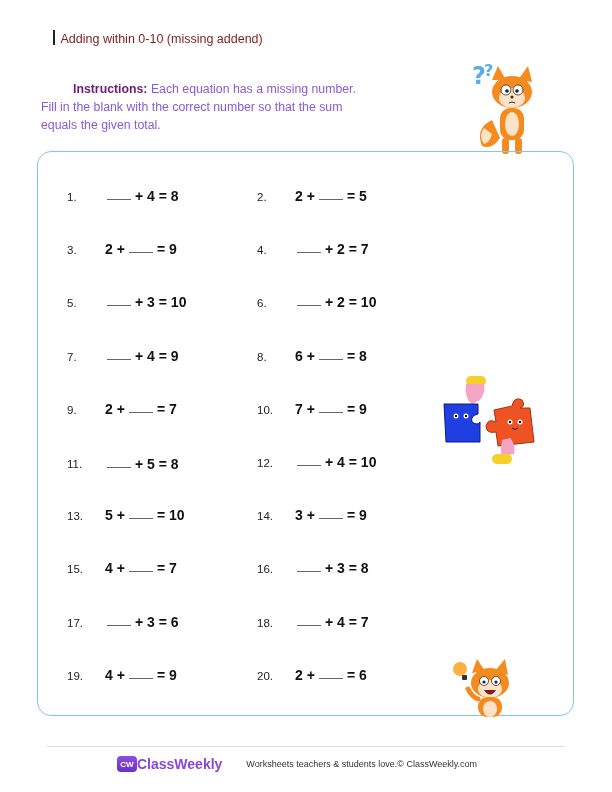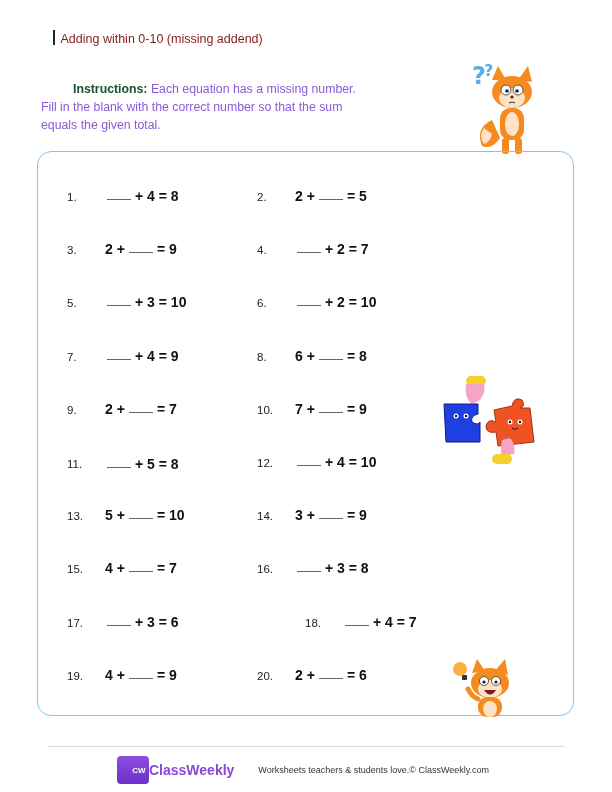--- a/index.html
+++ b/index.html
@@ -14,41 +14,41 @@
     display: flex; align-items: baseline; white-space: nowrap;
   }
   .title { font-size: 15px; font-weight: bold; color: #111; letter-spacing: 0.1px; }
   .sep { display: inline-block; width: 1.5px; height: 15px; background: #222; margin: 0 6px 0 8px; transform: translateY(2px); }
   .subtitle { font-size: 12.5px; color: #7f1d1d; }
 
   .instructions {
     position: absolute; left: 41px; top: 80px; width: 380px;
     font-size: 12.3px; line-height: 18px; color: #8a5ad8;
   }
-  .instructions b { font-weight: bold; color: #14532d; padding-left: 32px; }
+  .instructions b { font-weight: bold; color: #701a75; padding-left: 32px; }
 
   .box {
     position: absolute; left: 37px; top: 151px; width: 537px; height: 565px;
     border: 1.5px solid #7ec7f0; border-radius: 14px; box-sizing: border-box;
   }
 
   .problem { position: absolute; display: flex; align-items: baseline; height: 20px; }
   .num { font-size: 11.5px; color: #222; width: 38px; }
   .eq { font-size: 14px; font-weight: bold; color: #111; display: flex; align-items: baseline; white-space: pre; }
   .blank { display: inline-block; width: 24px; border-bottom: 1.5px solid #666; height: 1px; margin: 0 4px; transform: translateY(-1px); }
   .blank.first { margin-left: 2px; }
 
   .mascot { position: absolute; }
 
   .footer-line { position: absolute; left: 47px; top: 746px; width: 518px; height: 1px; background: #dcdcdc; }
   .footer { position: absolute; top: 756px; left: 117px; display: flex; align-items: center; white-space: nowrap; }
   .logo-box {
-    width: 20px; height: 28px; border-radius: 4px;
+    width: 20px; height: 16px; border-radius: 4px;
     background: linear-gradient(180deg, #8e4fe0 0%, #6c2fc8 100%);
-    color: #fff; font-size: 8px; font-weight: bold; display: flex; align-items: center; justify-content: center; padding-left: 12px;
+    color: #fff; font-size: 8px; font-weight: bold; display: flex; align-items: center; justify-content: center;
   }
   .logo-text { font-size: 14px; font-weight: bold; color: #8b45d9; }
   .tagline { font-size: 9px; color: #333; margin-left: 24px; }
   .copyright { font-size: 9px; color: #333; }
 </style>
 </head>
 <body>
 
 <div class="header">
   <span class="sep"></span>
@@ -146,21 +146,21 @@
       <span class="eq"><span>4</span><span> +</span><span class="blank"></span><span>= </span><span>7</span></span>
     </div>
     <div class="problem" style="left: 257px; top: 560.4px;">
       <span class="num">16.</span>
       <span class="eq"><span class="blank first"></span><span>+ </span><span>3</span><span> = </span><span>8</span></span>
     </div>
     <div class="problem" style="left: 67px; top: 613.6px;">
       <span class="num">17.</span>
       <span class="eq"><span class="blank first"></span><span>+ </span><span>3</span><span> = </span><span>6</span></span>
     </div>
-    <div class="problem" style="left: 257px; top: 613.6px; margin-left: 48px;">
+    <div class="problem" style="left: 257px; top: 613.6px;">
       <span class="num">18.</span>
       <span class="eq"><span class="blank first"></span><span>+ </span><span>4</span><span> = </span><span>7</span></span>
     </div>
     <div class="problem" style="left: 67px; top: 666.8px;">
       <span class="num">19.</span>
       <span class="eq"><span>4</span><span> +</span><span class="blank"></span><span>= </span><span>9</span></span>
     </div>
     <div class="problem" style="left: 257px; top: 666.8px; justify-content: flex-end;">
       <span class="num">20.</span>
       <span class="eq"><span>2</span><span> +</span><span class="blank"></span><span>= </span><span>6</span></span>

